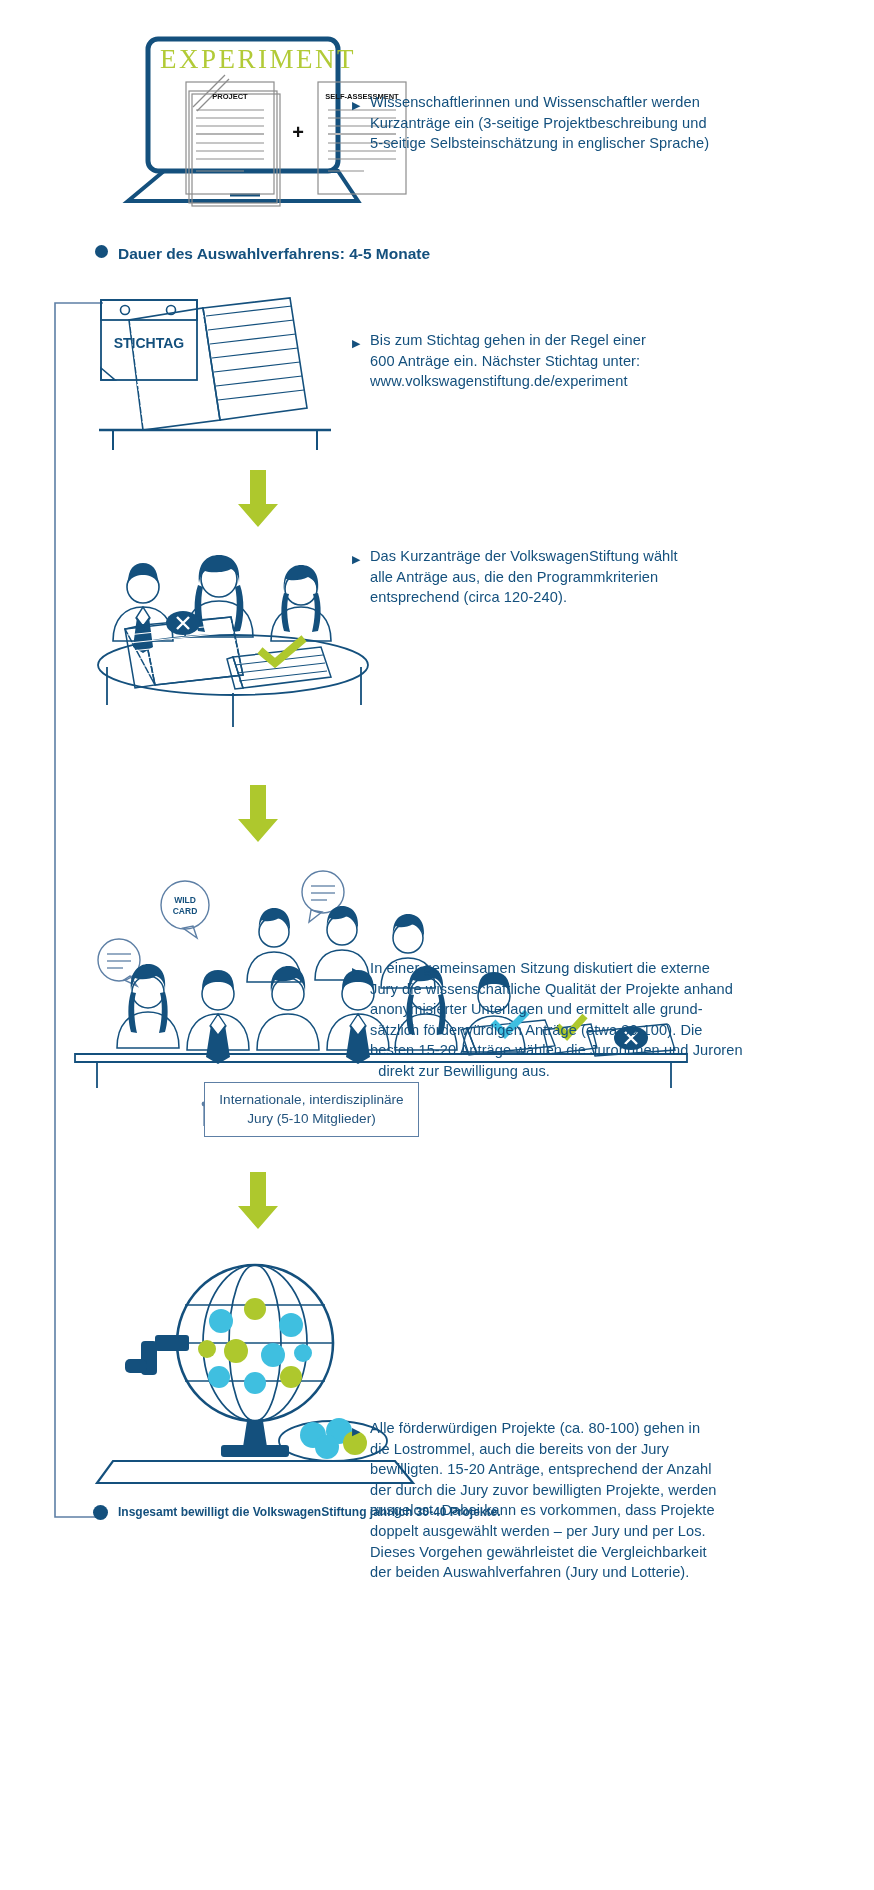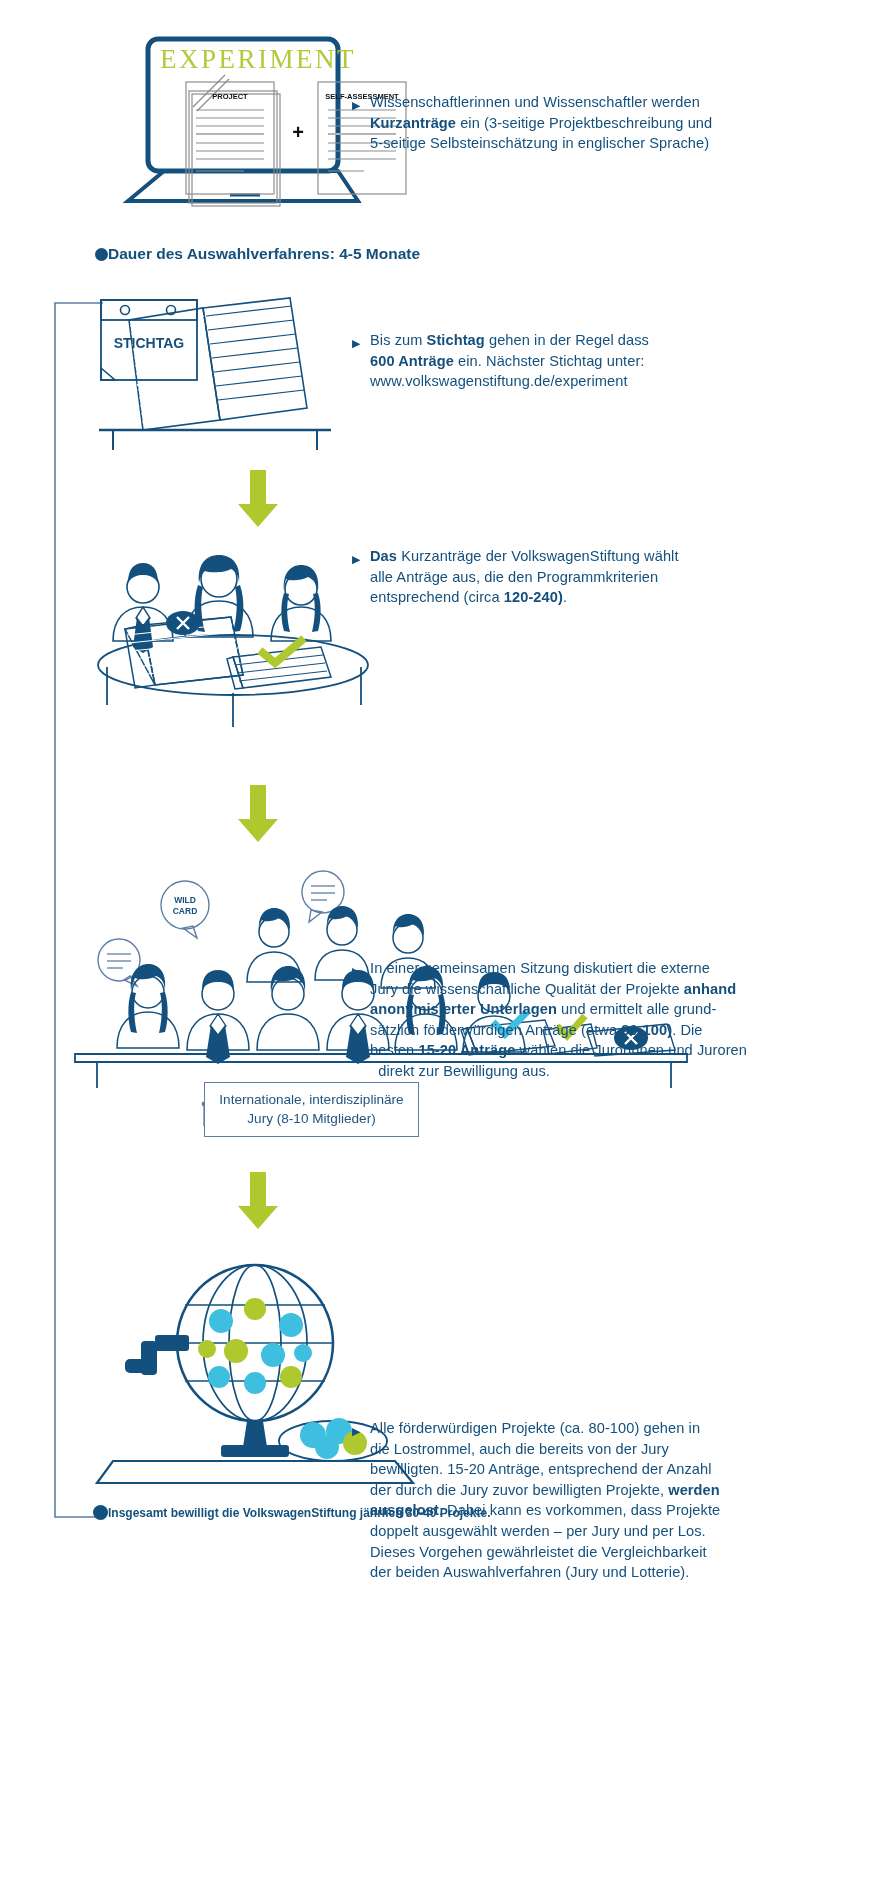--- a/index.html
+++ b/index.html
@@ -25,27 +25,27 @@
     letter-spacing: 0.08px;
   }
   .textblock .bullet {
     position: absolute;
     left: 0; top: 3px;
     color: #14507d;
     font-size: 11px;
     line-height: 20.6px;
   }
   .textblock .body { display: block; padding-left: 18px; }
-  .b { font-weight: bold; }
+  .b { font-weight: normal; }
 
   
   .milestone {
     position: absolute;
     display: flex;
-    align-items: center;
+    gap: 10px;
     font-size: 15.5px;
     font-weight: bold;
     color: #14507d;
     white-space: nowrap;
   }
   .milestone.big { font-size: 12px; font-weight: bold; }
   .dot {
     width: 13px; height: 13px; border-radius: 50%;
     background: #14507d; flex: none;
   }
@@ -179,21 +179,21 @@
       <rect x="16" y="10" width="96" height="20" fill="#b9d7e2" class="ink" stroke-width="1.8"></rect>
       <circle cx="40" cy="20" r="4.5" fill="#9fb9c6" class="ink" stroke-width="1.6"></circle>
       <circle cx="86" cy="20" r="4.5" fill="#9fb9c6" class="ink" stroke-width="1.6"></circle>
       <path d="M16 78 L30 90 L16 90 Z" fill="#ffffff" class="ink" stroke-width="1.6"></path>
       <text x="64" y="58" text-anchor="middle" font-family="Liberation Sans, sans-serif" font-size="14" font-weight="bold" fill="#14507d">STICHTAG</text>
     </g>
   </svg>
 
   <div class="textblock" style="left:352px; top:330px; width:520px;">
     <span class="bullet">▶</span>
-    <span class="body"><span>Bis zum </span><span class="b">Stichtag</span><span> gehen in der Regel dass</span><br><span class="b">600 Anträge</span><span> ein. Nächster Stichtag unter:</span><br><span>www.volkswagenstiftung.de/experiment</span></span>
+    <span class="body"><span>Bis zum </span><span class="b">Stichtag</span><span> gehen in der Regel einer</span><br><span class="b">600 Anträge</span><span> ein. Nächster Stichtag unter:</span><br><span>www.volkswagenstiftung.de/experiment</span></span>
   </div>
 
   <svg class="layer" style="left:236px; top:470px;" width="44" height="58" viewBox="0 0 44 58">
     <path d="M14 0 L30 0 L30 34 L42 34 L22 57 L2 34 L14 34 Z" class="green"></path>
   </svg>
 
   <svg class="layer" style="left:85px; top:545px;" width="300" height="200" viewBox="0 0 300 200">
 
     <g>
       <path d="M28 96 c0-22 12-34 30-34 c18 0 30 12 30 34 z" fill="#ffffff" class="ink" stroke-width="1.6"></path>
@@ -373,21 +373,21 @@
     <span class="body"><span>In einer gemeinsamen Sitzung diskutiert die externe</span><br><span>Jury die wissenschaftliche Qualität der Projekte </span><span class="b">anhand</span><br><span class="b">anonymisierter Unterlagen</span><span> und ermittelt alle grund-</span><br><span>sätzlich förderwürdigen Anträge (etwa </span><span class="b">80-100)</span><span>. Die</span><br><span>besten </span><span class="b">15-20 Anträge</span><span> wählen die Jurorinnen und Juroren</span><br><span>&nbsp;&nbsp;direkt zur Bewilligung aus.</span></span>
   </div>
 
   <svg class="layer" style="left:196px; top:1086px;" width="210" height="40" viewBox="0 0 210 40">
     <path d="M8 40 L8 18 L203 18 L203 40" class="inkL" stroke-width="1.3"></path>
     <circle cx="8" cy="18" r="2.4" fill="#5d7fa5"></circle>
   </svg>
 
   <div class="jurybox" style="left:204px; top:1082px; width:215px;">
     <span>Internationale, interdisziplinäre</span><br>
-    <span>Jury (8-10 Mitglieder)</span>
+    <span>Jury (5-10 Mitglieder)</span>
   </div>
 
   <svg class="layer" style="left:236px; top:1172px;" width="44" height="58" viewBox="0 0 44 58">
     <path d="M14 0 L30 0 L30 34 L42 34 L22 57 L2 34 L14 34 Z" class="green"></path>
   </svg>
 
   <svg class="layer" style="left:95px; top:1255px;" width="330" height="230" viewBox="0 0 330 230">
 
     <circle cx="160" cy="88" r="78" fill="#ffffff" class="ink" stroke-width="2.6"></circle>
     <g class="ink" stroke-width="1.7">

